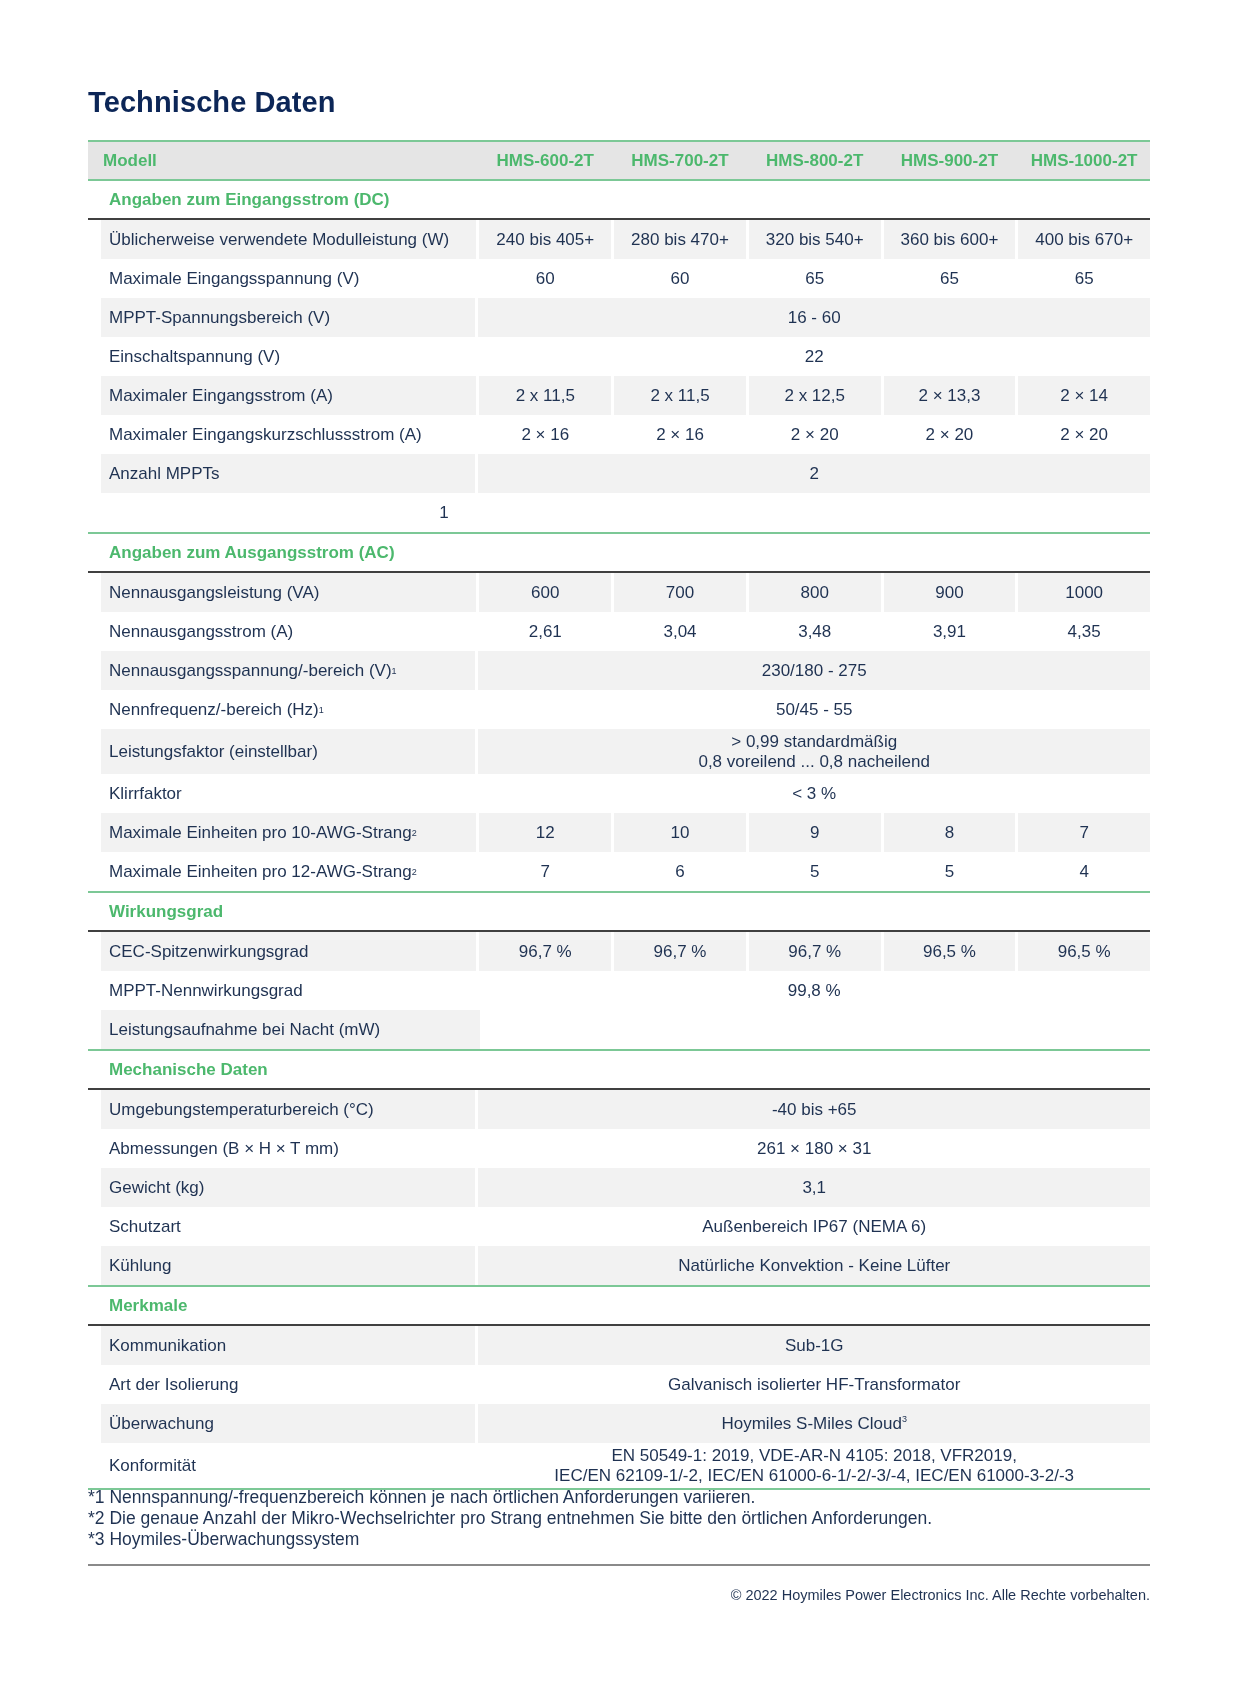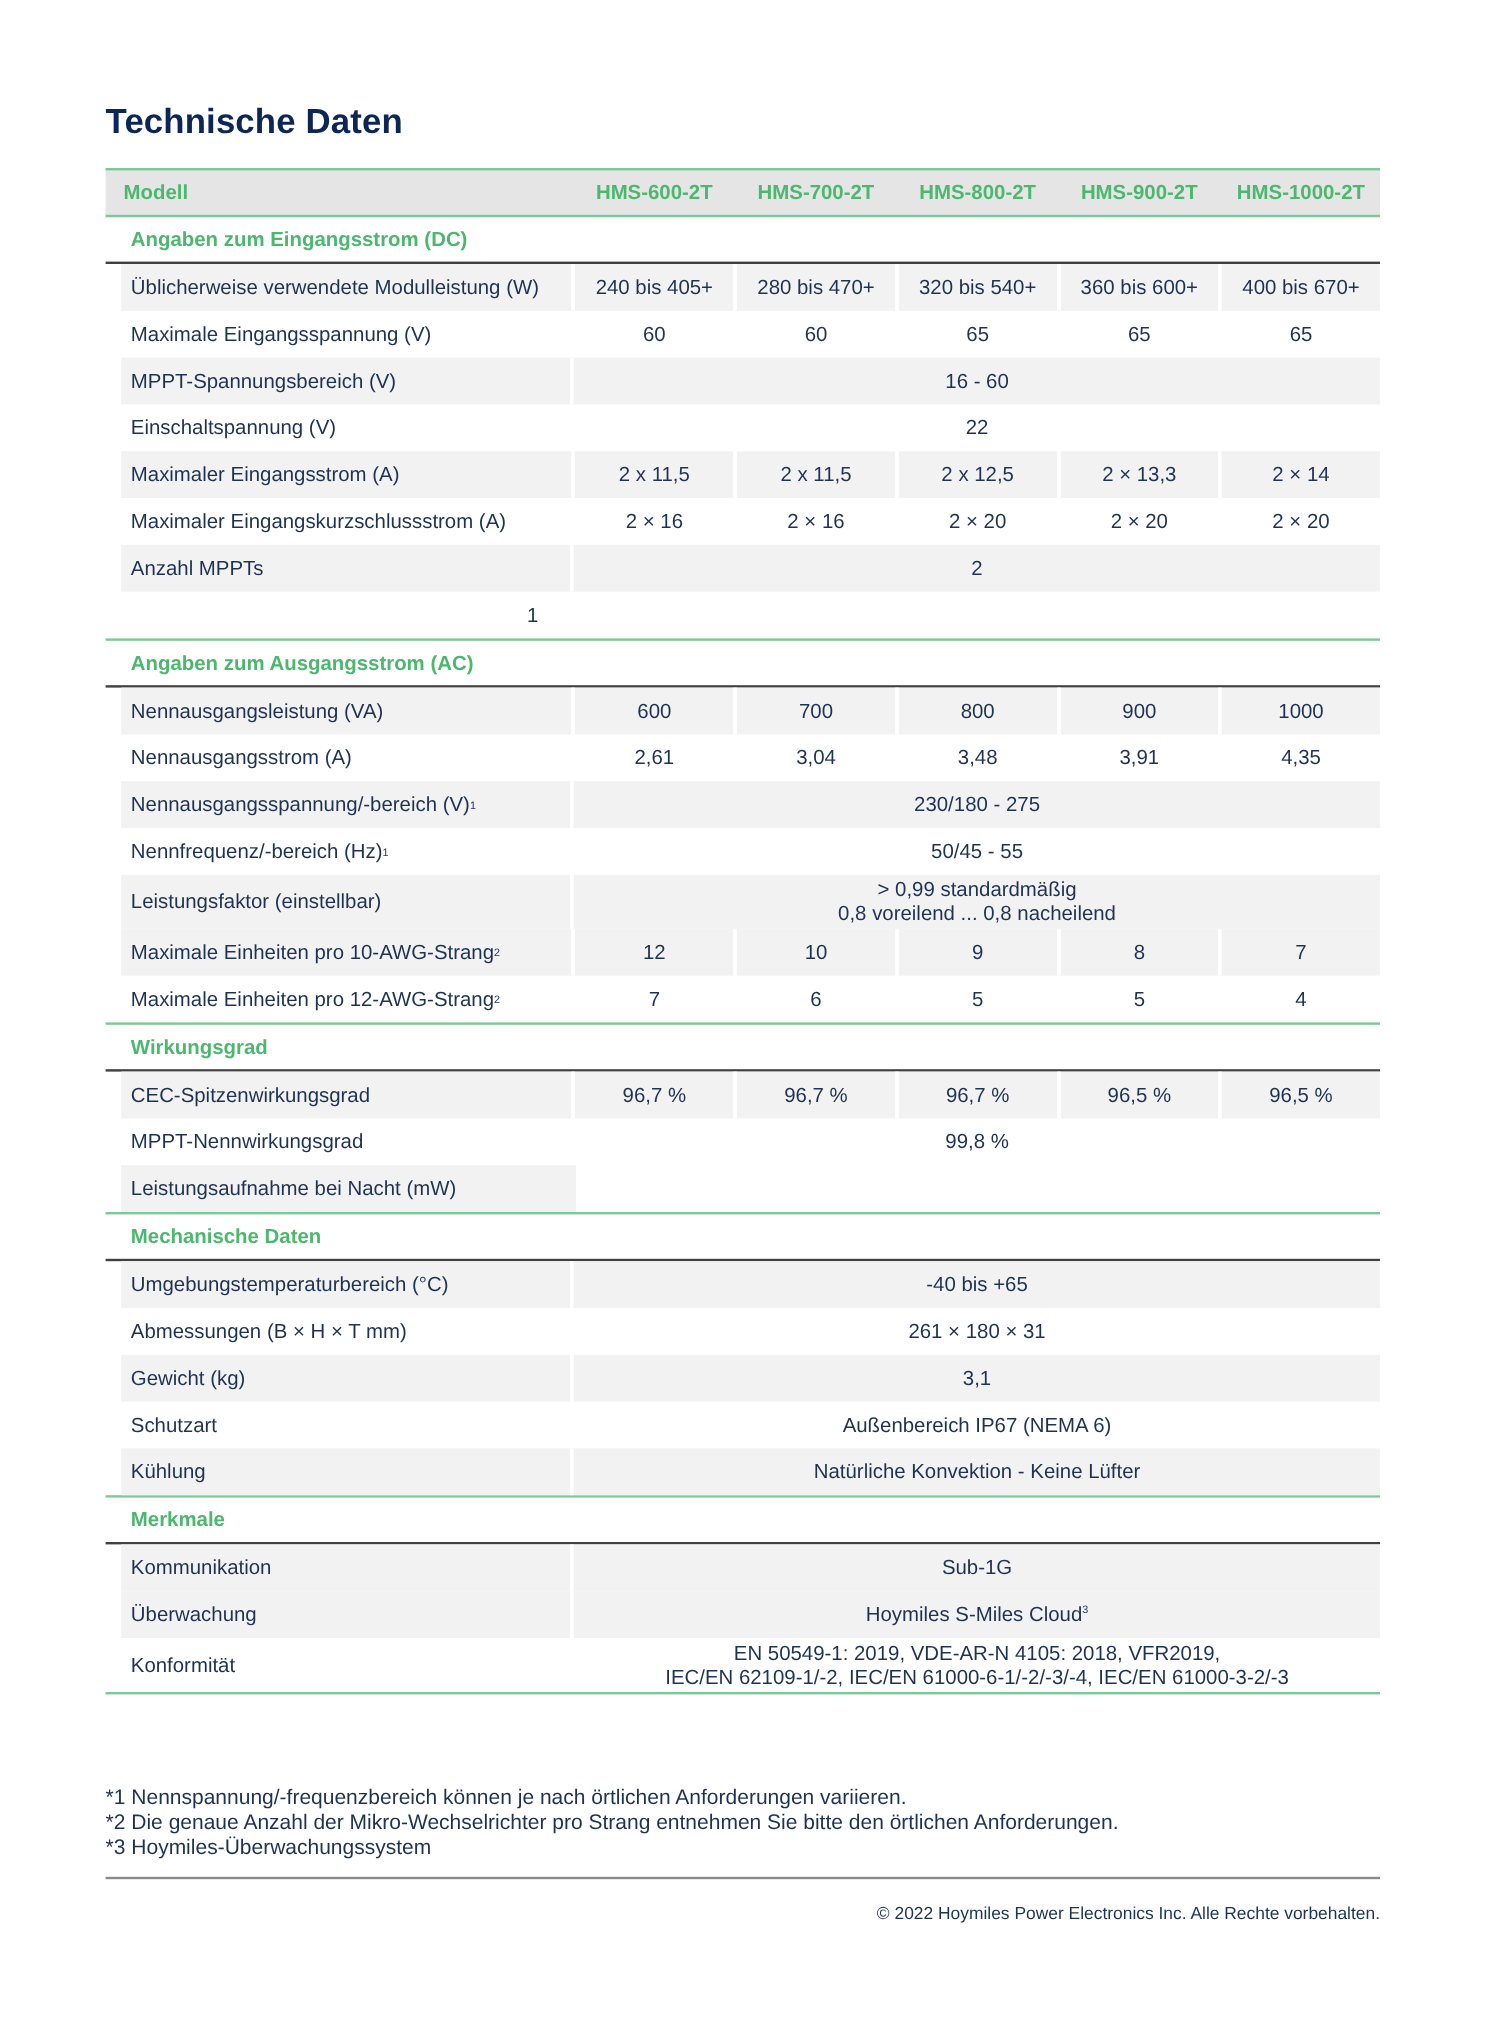--- a/index.html
+++ b/index.html
@@ -159,20 +159,28 @@
       </div>
       <div class="row shade tall">
         <div class="cell label">
           <span>Leistungsfaktor (einstellbar)</span>
         </div>
         <div class="cell span">
           <div><span>&gt; 0,99 standardmäßig</span></div>
           <div><span>0,8 voreilend ... 0,8 nacheilend</span></div>
         </div>
       </div>
+      <div class="row">
+        <div class="cell label">
+          <span>Klirrfaktor</span>
+        </div>
+        <div class="cell span">
+          <div><span>&lt; 3 %</span></div>
+        </div>
+      </div>
       <div class="row shade">
         <div class="cell label">
           <span>Maximale Einheiten pro 10-AWG-Strang</span>
           <sup>2</sup>
         </div>
         <div class="cell val">12</div>
         <div class="cell val">10</div>
         <div class="cell val">9</div>
         <div class="cell val">8</div>
         <div class="cell val">7</div>
@@ -261,20 +269,28 @@
         <div class="cell">Merkmale</div>
       </div>
       <div class="row shade">
         <div class="cell label">
           <span>Kommunikation</span>
         </div>
         <div class="cell span">
           <div><span>Sub-1G</span></div>
         </div>
       </div>
+      <div class="row">
+        <div class="cell label">
+          <span>Art der Isolierung</span>
+        </div>
+        <div class="cell span">
+          <div><span>Galvanisch isolierter HF-Transformator</span></div>
+        </div>
+      </div>
       <div class="row shade">
         <div class="cell label">
           <span>Überwachung</span>
         </div>
         <div class="cell span">
           <div><span>Hoymiles S-Miles Cloud</span><sup>3</sup></div>
         </div>
       </div>
       <div class="row tall group-end">
         <div class="cell label">

